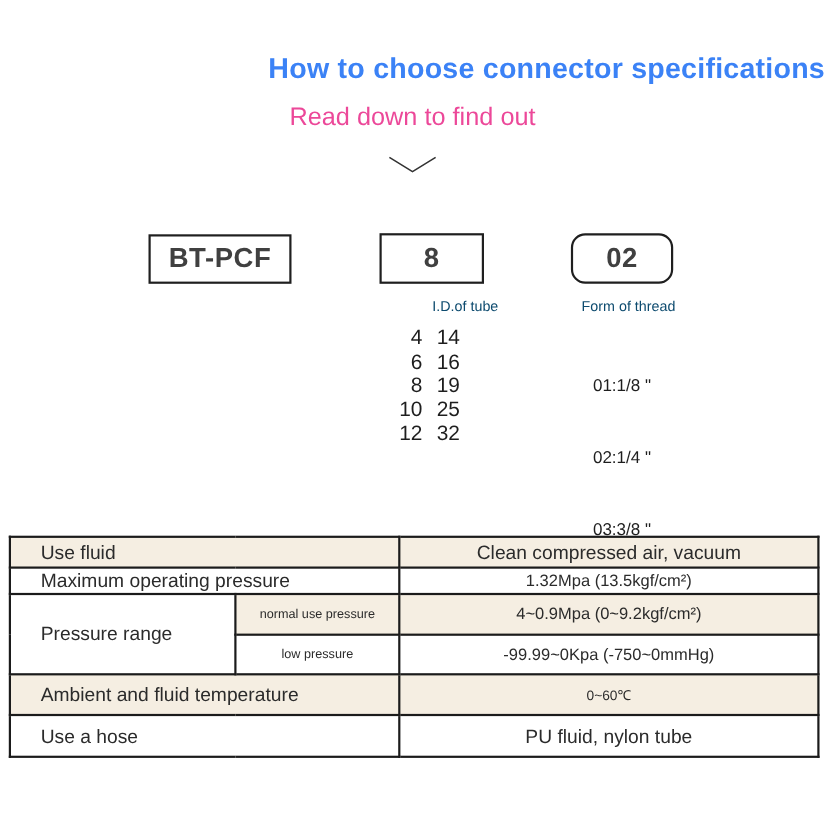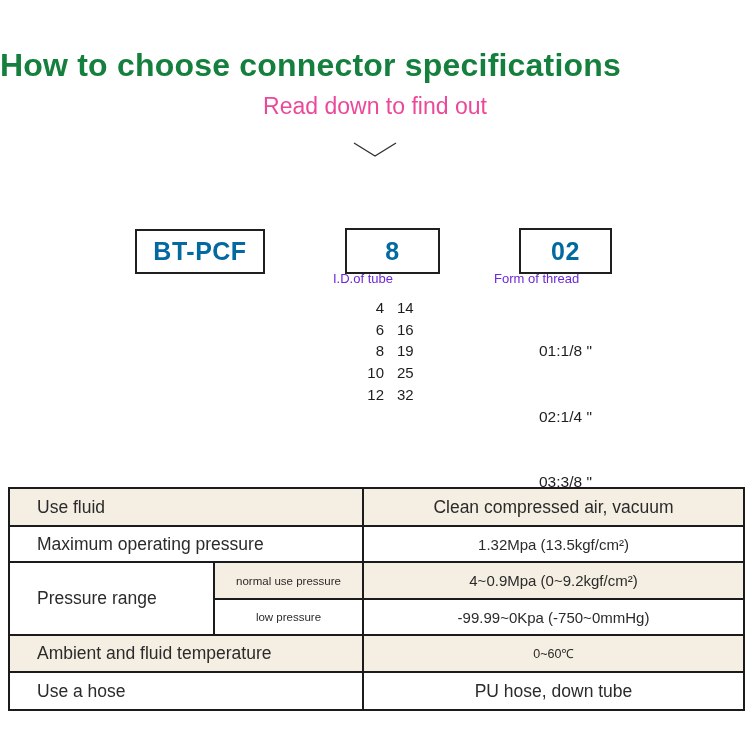--- a/index.html
+++ b/index.html
@@ -2,47 +2,47 @@
 <html><head>
 <meta charset="utf-8">
 <style>
   * { margin:0; padding:0; box-sizing:border-box; }
   body { background:#fff; }
   .stage {
     position:relative; width:750px; height:750px; background:#ffffff;
     font-family:"Liberation Sans", sans-serif; overflow:hidden;
   }
   .title {
-    position:absolute; top:47px; left:0; width:100%; text-align:left;
-    font-size:32px; font-weight:bold; color:#15803d; letter-spacing:0.2px;
+    position:absolute; top:47px; left:0; width:100%; text-align:right;
+    font-size:26px; font-weight:bold; color:#3b82f6; letter-spacing:0.2px;
   }
   .subtitle {
     position:absolute; top:93px; left:0; width:100%; text-align:center;
     font-size:23px; color:#ec4899;
   }
   .chevron { position:absolute; top:141px; left:353px; width:44px; height:20px; }
 
   .code-box {
     position:absolute; border:2px solid #1f1f1f; background:#fff;
     display:flex; align-items:center; justify-content:center;
-    font-weight:bold; font-size:25px; color:#0369a1; letter-spacing:0.5px;margin-top:16px;
+    font-weight:bold; font-size:25px; color:#404040; letter-spacing:0.5px;
   }
   .box-model  { left:135px; top:213px; width:130px; height:45px; }
   .box-size   { left:345px; top:212px; width:95px;  height:46px; }
-  .box-thread { left:519px; top:212px; width:93px;  height:46px; }
+  .box-thread { left:519px; top:212px; width:93px;  height:46px;border-radius:13px; }
 
   .caption {
-    position:absolute; top:271px; font-size:13px; color:#6d28d9; text-align:left;
+    position:absolute; top:271px; font-size:13px; color:#0c4a6e; text-align:right;
   }
   .cap-tube   { left:333px; width:120px; }
   .cap-thread { left:494px; width:120px; }
 
   .tube-list {
     position:absolute; left:356px; top:297px;
-    font-size:15px; color:#1e1e1e; line-height:21.7px;
+    font-size:19px; color:#1e1e1e; line-height:21.7px;
   }
   .tube-list .c1 { display:inline-block; width:28px; text-align:right; }
   .tube-list .c2 { display:inline-block; margin-left:13px; }
 
   .thread-list {
     position:absolute; left:539px; top:297px;
     font-size:15.5px; color:#1e1e1e; line-height:21.7px; white-space:pre;
   }
 
   table.spec {
@@ -51,21 +51,21 @@
   }
   table.spec td { border:2px solid #1b1b1b; color:#2b2b2b; }
   .col-a { width:205px; } .col-b { width:149px; } .col-c { width:381px; }
   .beige { background:#f5eee2; }
   .white { background:#ffffff; }
   td.lbl { text-align:left; padding-left:27px; font-size:17.5px; }
   td.sub { text-align:center; font-size:11.5px; color:#3a3a3a; }
   td.val { text-align:center; font-size:15px; }
   td.val-lg { font-size:17.5px; }
   td.val-sm { font-size:12.5px; }
-  tr.r1 { height:38px;border-radius:12px; } tr.r2 { height:36px; } tr.r3 { height:37px; }
+  tr.r1 { height:28px;border-radius:12px; } tr.r2 { height:24px; } tr.r3 { height:37px; }
   tr.r4 { height:36px;padding-left:12px; } tr.r5 { height:37px; } tr.r6 { height:38px; }
 </style>
 </head>
 <body>
 
 <div class="stage">
 
   <div class="title">How to choose connector specifications</div>
   <div class="subtitle">Read down to find out</div>
 
@@ -118,18 +118,18 @@
     <tr class="r4">
       <td class="sub white">low pressure</td>
       <td class="val white">-99.99~0Kpa  (-750~0mmHg)</td>
     </tr>
     <tr class="r5">
       <td class="lbl beige" colspan="2">Ambient and fluid temperature</td>
       <td class="val val-sm beige">0~60℃</td>
     </tr>
     <tr class="r6">
       <td class="lbl white" colspan="2">Use a hose</td>
-      <td class="val val-lg white">PU hose, down tube</td>
+      <td class="val val-lg white">PU fluid, nylon tube</td>
     </tr>
   </tbody>
     </table>
 
 </div>
 
 </body></html>

